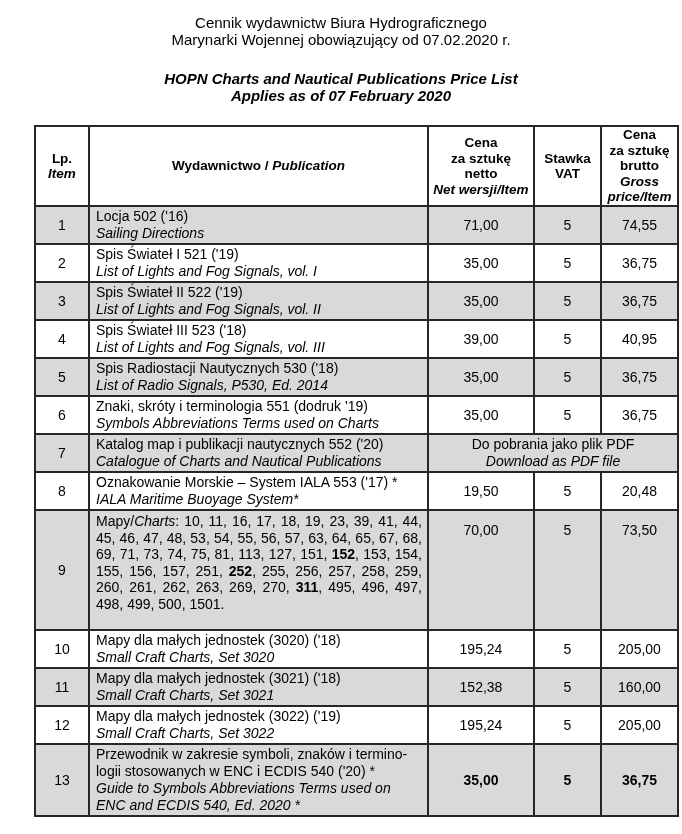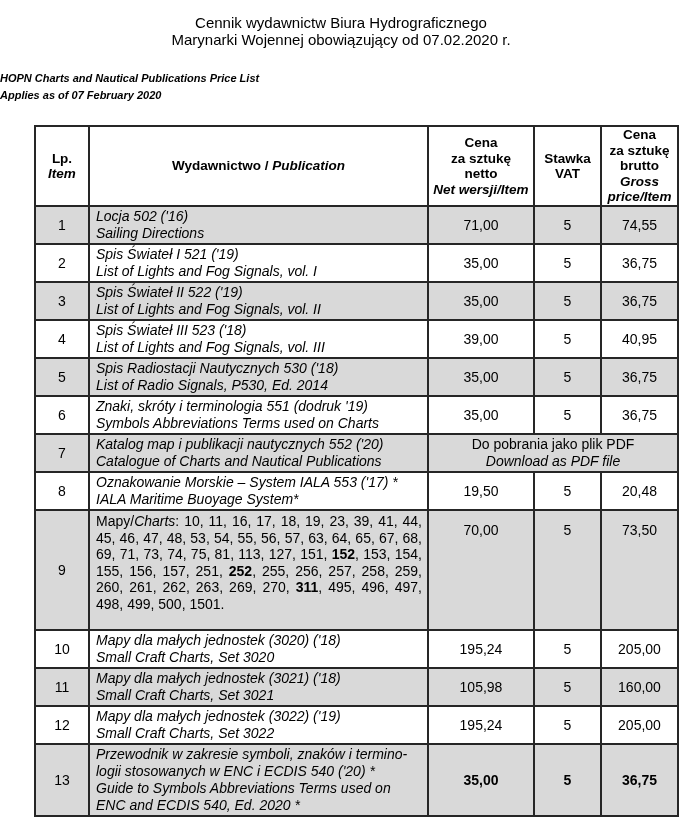--- a/index.html
+++ b/index.html
@@ -12,24 +12,24 @@
   }
   .title {
     margin-top: 14px;
     text-align: center;
     font-weight: normal;
     font-size: 15px;
     line-height: 17px;
   }
   .subtitle {
     margin-top: 22px;
-    text-align: left;
+    text-align: center;
     font-weight: bold;
     font-style: italic;
-    font-size: 11px;
+    font-size: 15px;
     line-height: 17px;
   }
   table.price-table {
     border-collapse: collapse;
     table-layout: fixed;
     width: 643px;
     margin: 21px 0 0 34px;
   }
   .price-table th, .price-table td {
     border: 2px solid var(--border, #262626);
@@ -49,21 +49,21 @@
     line-height: 15.5px;
   }
   .pre { white-space: pre-line; }
   .it, .en { font-style: italic; }
   td.c { text-align: center; vertical-align: middle; }
   td.pub {
     vertical-align: middle;
     padding: 1px 4px 1px 6px;
     line-height: 17px;
   }
-  td.pub .pl, td.pub .en { white-space: pre-line; font-style: italic; }
+  td.pub .pl, td.pub .en { white-space: pre-line; }
   td.charts {
     text-align: justify;
     vertical-align: middle;
     line-height: 16.5px;
     padding: 2px 5px 17px 6px;
     margin-left: 34px;
   }
   td.top { vertical-align: top; padding-top: 11px; }
   td.b, .b { font-weight: bold; }
   td.pdf { line-height: 17px; }
@@ -218,21 +218,21 @@
       <td class="c">195,24</td>
       <td class="c">5</td>
       <td class="c">205,00</td>
     </tr>
     <tr>
       <td class="c">11</td>
       <td class="pub">
         <div class="pl">Mapy dla małych jednostek (3021) ('18)</div>
         <div class="en">Small Craft Charts, Set 3021</div>
       </td>
-      <td class="c">105,98</td>
+      <td class="c">152,38</td>
       <td class="c">5</td>
       <td class="c">160,00</td>
     </tr>
     <tr>
       <td class="c">12</td>
       <td class="pub">
         <div class="pl">Mapy dla małych jednostek (3022) ('19)</div>
         <div class="en">Small Craft Charts, Set 3022</div>
       </td>
       <td class="c">195,24</td>

